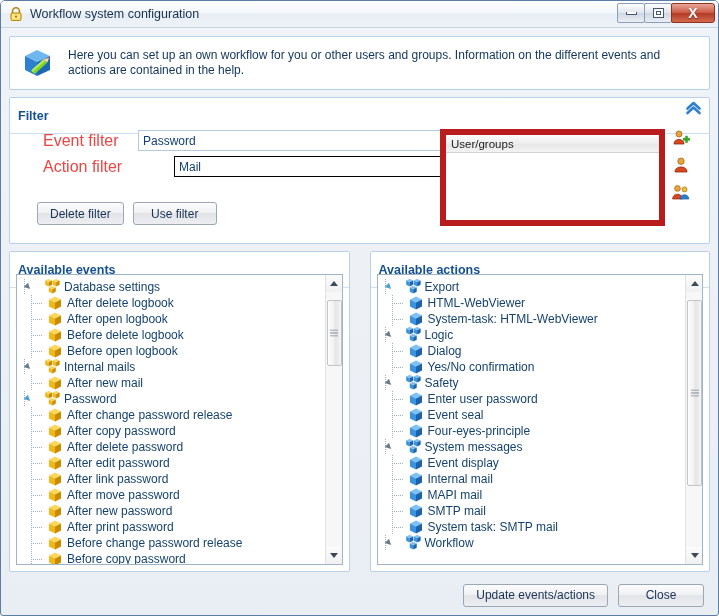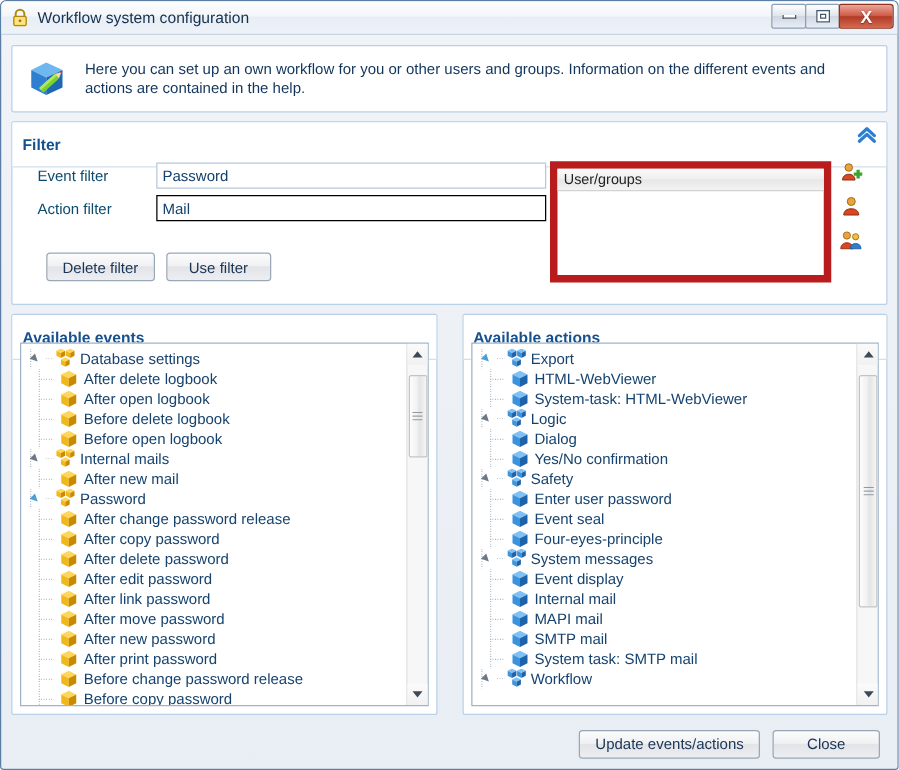--- a/index.html
+++ b/index.html
@@ -93,22 +93,22 @@
   }
   .collapse-btn {
     position: absolute; right: 6px; top: 1px;
     width: 20px; height: 18px;
     display: flex; align-items: center; justify-content: center;
   }
   .filter-body { position: absolute; left: 0; right: 0; top: 21px; bottom: 0; }
 
   .frow { position: absolute; display: flex; align-items: center; }
   .frow-1 { left: 20px; top: 11px; }
-  .frow-2 { left: 20px; top: 37px; }
-  .flabel { width: 95px; color: #0c4a6e; font-size: 12px; }
+  .frow-2 { left: 20px; top: 37px; gap: 36px; }
+  .flabel { width: 95px; color: #ef4444; font-size: 16px; margin-left: 13px; }
   .finput {
     width: 312px; height: 21px;
     border: 1px solid #b6c9dc;
     background: #fff;
     font-family: "Liberation Sans", sans-serif;
     font-size: 12px;
     color: #13406e;
     padding: 0 4px;
     outline: none;
   }

